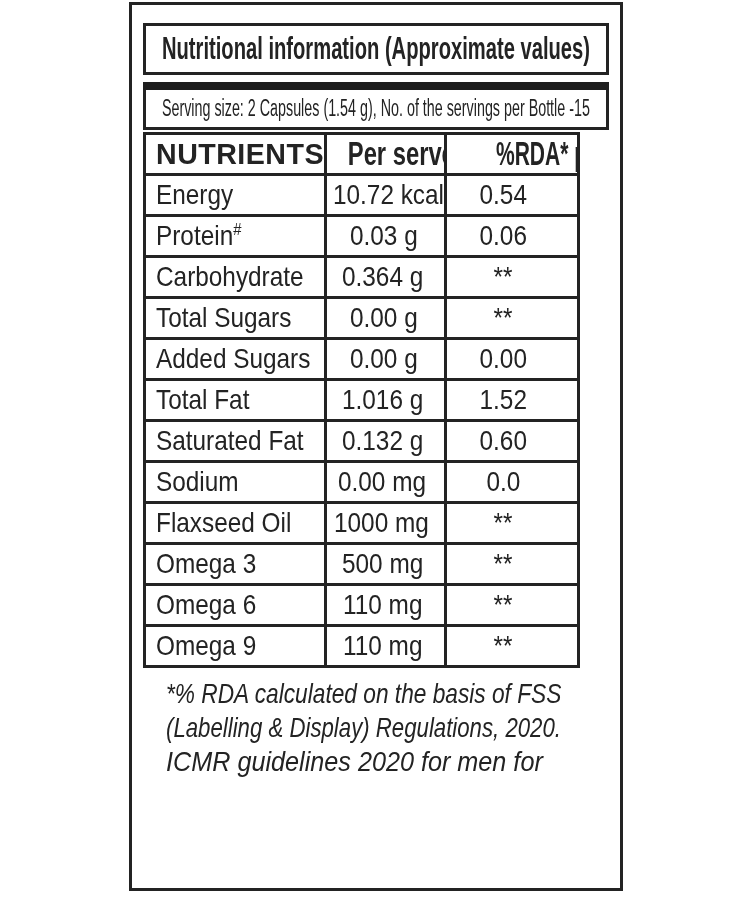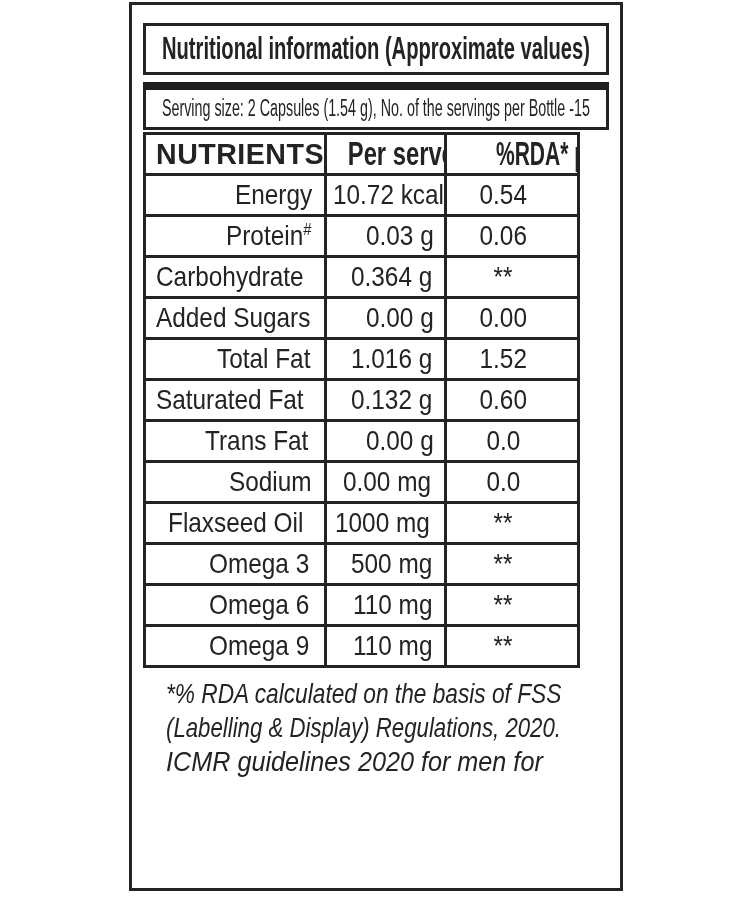--- a/index.html
+++ b/index.html
@@ -54,23 +54,23 @@
     vertical-align: middle;
     overflow: hidden;
   }
   col.c1 { width: 181px; } col.c2 { width: 120px; } col.c3 { width: 133px; }
 
   tr.hdr th { height: 34px; }
   th.h-name { text-align: left; padding-left: 10px; font-size: 30px; font-weight: bold; letter-spacing: 0.5px; }
   th.h-serve, th.h-rda { text-align: center; font-weight: bold; font-size: 33px; }
 
   tr.data-row td { height: 41px; font-size: 28px; }
-  td.c-name { text-align: right; padding-left: 10px; }
+  td.c-name { text-align: left; padding-left: 10px; }
   td.c-name.indent { }
-  td.c-serve { text-align: right; padding-left: 6px; }
+  td.c-serve { text-align: center; padding-left: 6px; }
   td.c-rda { text-align: center; padding-right: 18px; }
 
   .fit { display: inline-block; white-space: pre; }
   .fit-left { transform-origin: left center; }
   .fit-center { transform-origin: center center; }
 
   sup.supmark { font-size: 17px; vertical-align: super; line-height: 0; }
 
   .footnote {
     margin-top: 9px;
@@ -121,44 +121,44 @@
           <td class="c-serve"><span class="fit fit-left" style="transform: scaleX(0.87);">0.03 g</span></td>
           <td class="c-rda"><span class="fit fit-center" style="transform: scaleX(0.87);">0.06</span></td>
         </tr>
 
         <tr class="data-row">
           <td class="c-name"><span class="fit fit-left" style="transform: scaleX(0.87);"><span>Carbohydrate</span><sup class="supmark"></sup></span></td>
           <td class="c-serve"><span class="fit fit-left" style="transform: scaleX(0.87);">0.364 g</span></td>
           <td class="c-rda"><span class="fit fit-center" style="transform: scaleX(0.87);">**</span></td>
         </tr>
 
+        <tr class="data-row">
+          <td class="c-name"><span class="fit fit-left" style="transform: scaleX(0.87);"><span>Total Sugars</span><sup class="supmark"></sup></span></td>
+          <td class="c-serve"><span class="fit fit-left" style="transform: scaleX(0.87);">0.00 g</span></td>
+          <td class="c-rda"><span class="fit fit-center" style="transform: scaleX(0.87);">**</span></td>
+        </tr>
 
         <tr class="data-row">
           <td class="c-name"><span class="fit fit-left" style="transform: scaleX(0.87);"><span>Added Sugars</span><sup class="supmark"></sup></span></td>
           <td class="c-serve"><span class="fit fit-left" style="transform: scaleX(0.87);">0.00 g</span></td>
           <td class="c-rda"><span class="fit fit-center" style="transform: scaleX(0.87);">0.00</span></td>
         </tr>
 
         <tr class="data-row">
           <td class="c-name"><span class="fit fit-left" style="transform: scaleX(0.87);"><span>Total Fat</span><sup class="supmark"></sup></span></td>
           <td class="c-serve"><span class="fit fit-left" style="transform: scaleX(0.87);">1.016 g</span></td>
           <td class="c-rda"><span class="fit fit-center" style="transform: scaleX(0.87);">1.52</span></td>
         </tr>
 
         <tr class="data-row">
           <td class="c-name"><span class="fit fit-left" style="transform: scaleX(0.87);"><span>Saturated Fat</span><sup class="supmark"></sup></span></td>
           <td class="c-serve"><span class="fit fit-left" style="transform: scaleX(0.87);">0.132 g</span></td>
           <td class="c-rda"><span class="fit fit-center" style="transform: scaleX(0.87);">0.60</span></td>
         </tr>
 
-        <tr class="data-row">
-          <td class="c-name"><span class="fit fit-left" style="transform: scaleX(0.87);"><span>Trans Fat</span><sup class="supmark"></sup></span></td>
-          <td class="c-serve"><span class="fit fit-left" style="transform: scaleX(0.87);">0.00 g</span></td>
-          <td class="c-rda"><span class="fit fit-center" style="transform: scaleX(0.87);">0.0</span></td>
-        </tr>
 
         <tr class="data-row">
           <td class="c-name"><span class="fit fit-left" style="transform: scaleX(0.87);"><span>Sodium</span><sup class="supmark"></sup></span></td>
           <td class="c-serve"><span class="fit fit-left" style="transform: scaleX(0.87);">0.00 mg</span></td>
           <td class="c-rda"><span class="fit fit-center" style="transform: scaleX(0.87);">0.0</span></td>
         </tr>
 
         <tr class="data-row">
           <td class="c-name"><span class="fit fit-left" style="transform: scaleX(0.87);"><span>Flaxseed Oil</span><sup class="supmark"></sup></span></td>
           <td class="c-serve"><span class="fit fit-left" style="transform: scaleX(0.87);">1000 mg</span></td>

